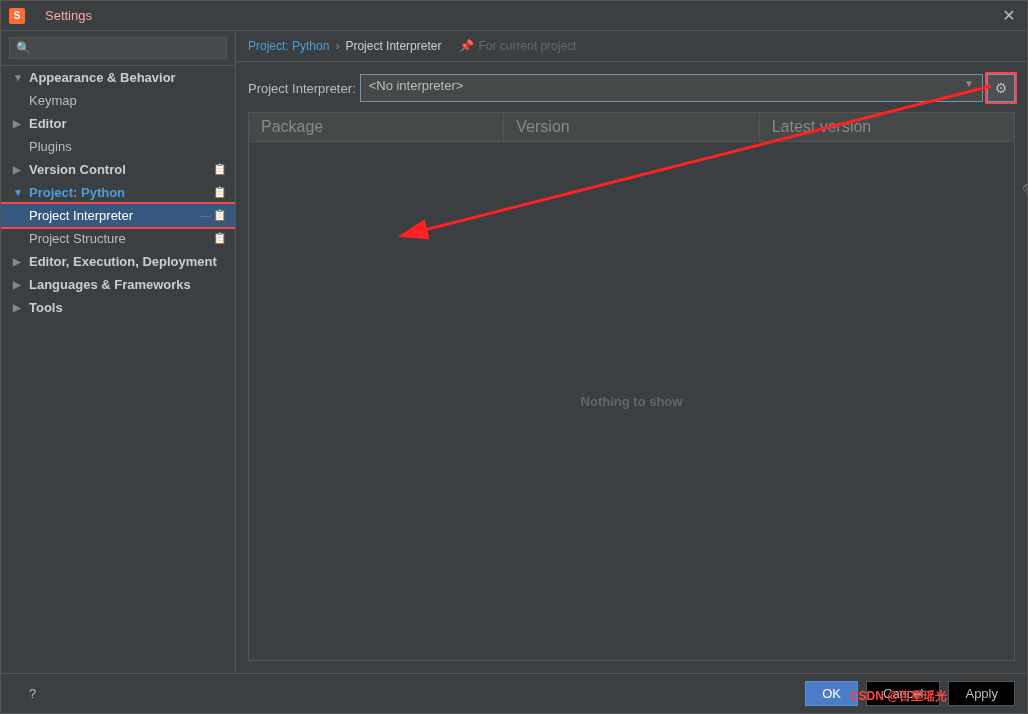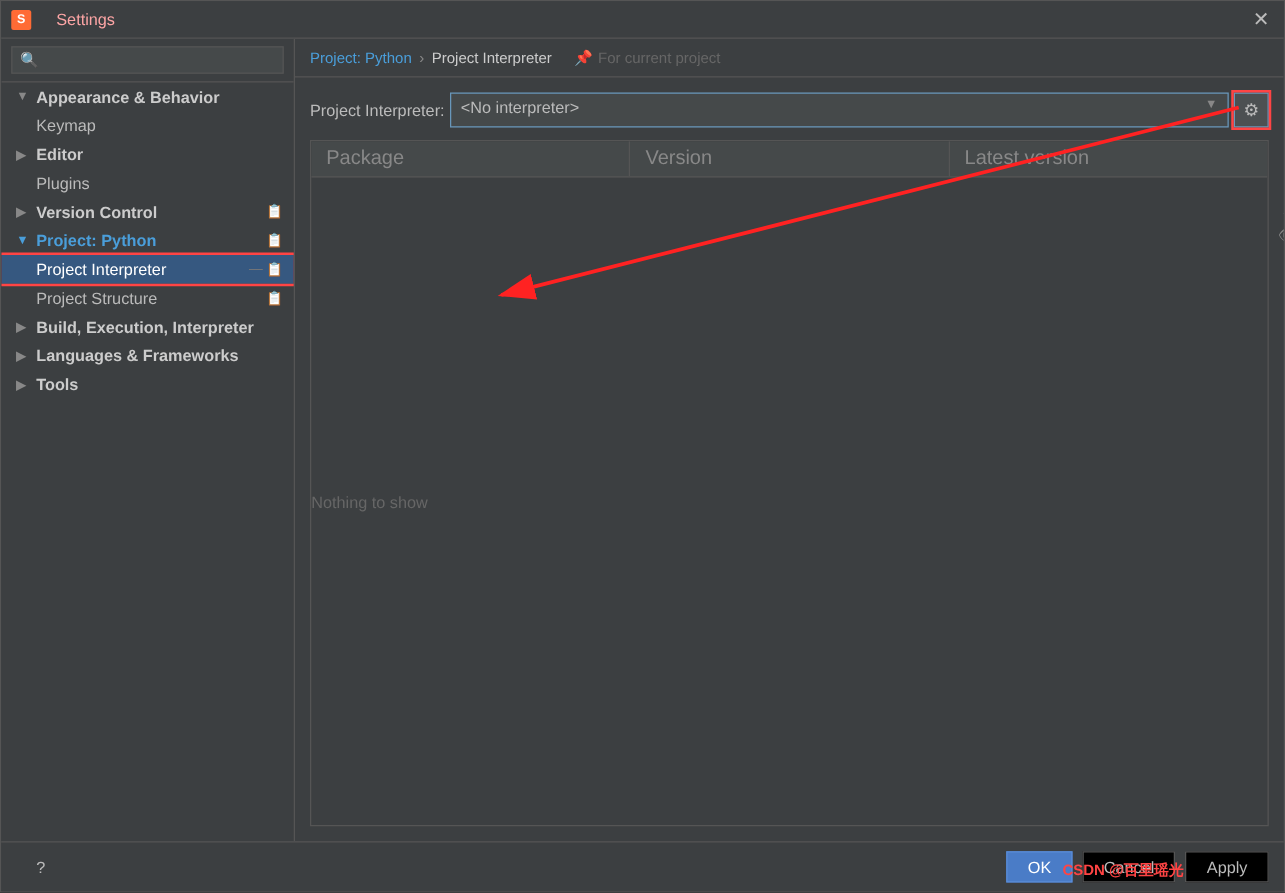--- a/index.html
+++ b/index.html
@@ -211,22 +211,24 @@
       font-size: 16px;
       border-right: 1px solid #555;
     }
     .th:first-child { flex: 2; }
     .th:nth-child(2) { flex: 2; }
     .th:last-child { flex: 2; border-right: none; }
     .table-body {
       flex: 1;
       display: flex;
       align-items: center;
+      justify-content: center;
       color: #666;
       font-size: 13px;
+      font-weight: bold;
     }
     .icon-btn {
       width: 20px;
       height: 20px;
       display: flex;
       align-items: center;
       justify-content: center;
       cursor: pointer;
       color: #888;
       font-size: 14px;
@@ -343,21 +345,21 @@
         </span>
       </div>
 
       <div class="sidebar-item sidebar-child">
         <span>Project Structure</span>
         <span class="copy-icon" style="margin-left:auto;">📋</span>
       </div>
 
       <div class="sidebar-item sidebar-group">
         <span class="expand-icon">▶</span>
-        <span>Build, Execution, Interpreter</span>
+        <span>Editor, Execution, Deployment</span>
       </div>
 
       <div class="sidebar-item sidebar-group">
         <span class="expand-icon">▶</span>
         <span>Languages &amp; Frameworks</span>
       </div>
 
       <div class="sidebar-item sidebar-group">
         <span class="expand-icon">▶</span>
         <span>Tools</span>

